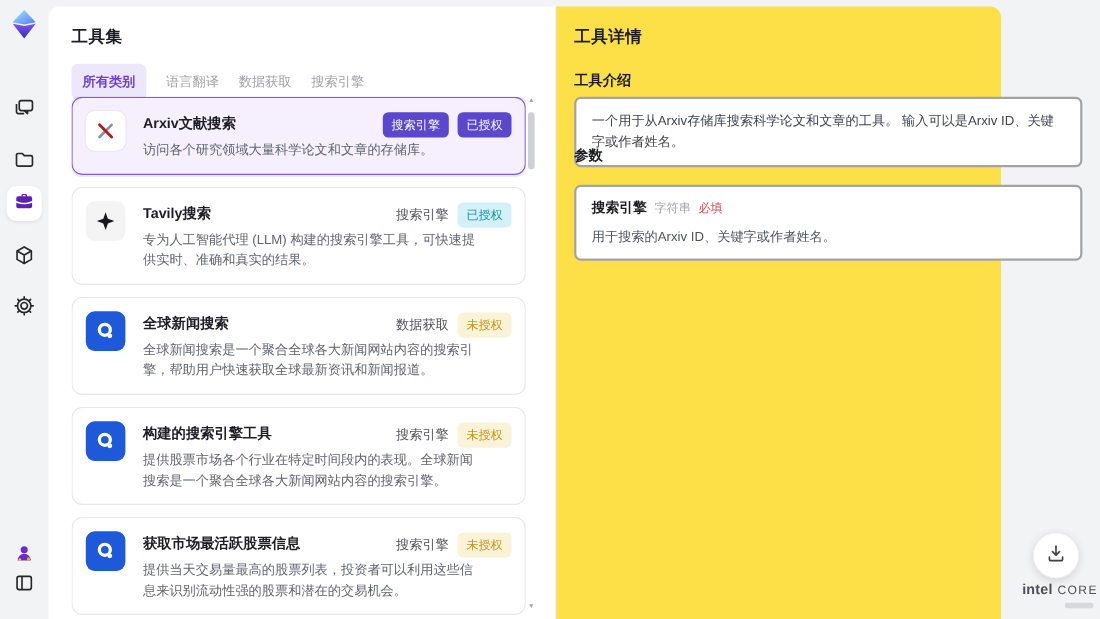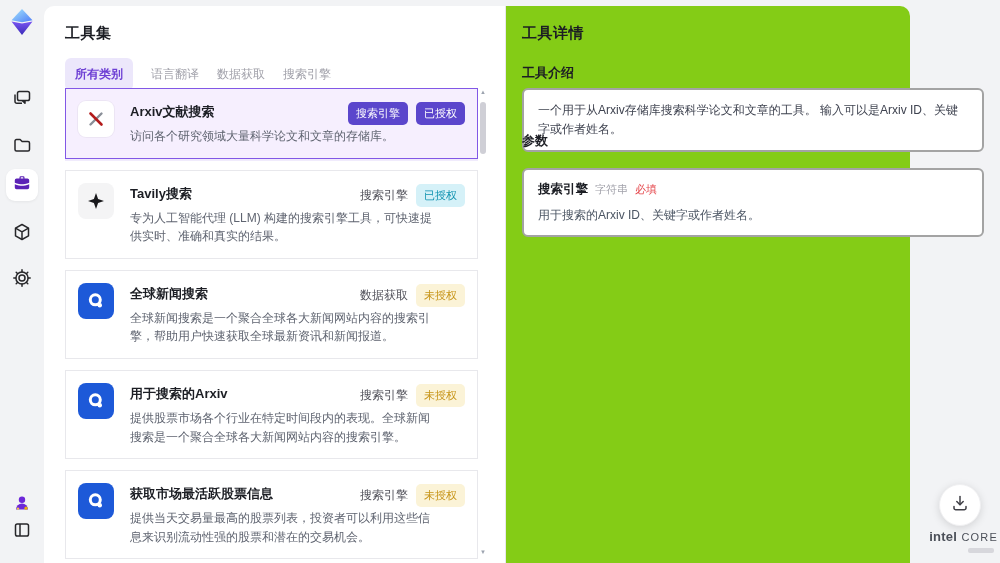--- a/index.html
+++ b/index.html
@@ -24,41 +24,41 @@
   .side-icon{position:absolute;left:12px;width:20px;height:20px;display:flex;align-items:center;justify-content:center;cursor:pointer;}
   .side-active-wrap{position:absolute;left:6px;top:169px;width:32px;height:32px;background:#fff;border-radius:9px;
     display:flex;align-items:center;justify-content:center;box-shadow:0 1px 3px rgba(0,0,0,.06);cursor:pointer;}
   
   .app-main{position:absolute;left:44px;top:6px;width:461px;height:557px;background:#fff;border-radius:10px 0 0 0;}
   .main-title{position:absolute;left:21px;top:18px;font-size:15px;font-weight:bold;letter-spacing:.5px;}
   .tabs{position:absolute;left:21px;top:52px;display:flex;gap:18px;align-items:center;}
   .tab{font-size:12px;color:#a1a1aa;cursor:pointer;white-space:nowrap;}
   .tab.active{background:var(--tab-bg);color:var(--tab-text);padding:8px 10px;border-radius:6px;font-weight:bold;}
   .tool-list{position:absolute;left:21px;top:82px;width:413px;height:475px;display:flex;flex-direction:column;gap:11px;overflow:hidden;}
-  .card{position:relative;flex-shrink:0;background:#fff;border:1px solid #e8e8ec;border-radius:0;padding:12px;min-height:62px;cursor:pointer;}
+  .card{position:relative;flex-shrink:0;background:#fff;border:1px solid #e8e8ec;border-radius:10px;padding:12px;min-height:62px;cursor:pointer;}
   .card.selected{background:var(--sel-bg);border:1.5px solid var(--sel-border);box-shadow:0 0 0 2px rgba(130,87,230,.12);}
   .tool-icon{position:absolute;left:12px;top:12px;width:36px;height:36px;border-radius:8px;display:flex;align-items:center;justify-content:center;}
   .icon-white{background:#fff;box-shadow:0 0 0 1px rgba(0,0,0,.04);}
   .icon-gray{background:#f4f4f5;}
   .icon-blue{background:var(--toolblue);}
   .tool-main{margin-left:52px;width:302px;}
   .tool-name{font-size:13px;font-weight:bold;color:#1c1e24;margin:2px 0 6px;}
   .tool-desc{font-size:12px;color:#5f6470;line-height:1.55;}
   .badges{position:absolute;top:13px;right:12px;display:flex;gap:8px;align-items:center;}
   .badge{font-size:11px;padding:4px 8px;border-radius:5px;white-space:nowrap;}
   .badge-solid{background:var(--accent);color:#fff;}
   .cat-label{font-size:12px;color:#52525b;white-space:nowrap;}
   .badge-auth{background:var(--auth-bg);color:var(--auth-text);}
   .badge-unauth{background:var(--unauth-bg);color:var(--unauth-text);}
   
   .scrollbar{position:absolute;left:434px;top:82px;width:10px;height:468px;}
   .sb-arrow{position:absolute;left:0;width:10px;text-align:center;font-size:6px;color:#9ca3af;line-height:8px;}
   .sb-thumb{position:absolute;left:2px;top:14px;width:6px;height:52px;background:#cfcfd6;border-radius:3px;}
   
-  .detail{position:absolute;left:505px;top:6px;width:405px;height:557px;background:#84cc16;border-left:1px solid #e7e7ec;border-radius:0 10px 0 0;}
+  .detail{position:absolute;left:505px;top:6px;width:405px;height:557px;background:#fde047;border-left:1px solid #e7e7ec;border-radius:0 10px 0 0;}
   .detail-title{position:absolute;left:16px;top:18px;font-size:15px;font-weight:bold;letter-spacing:.5px;}
   .sec-h{position:absolute;left:16px;font-size:13px;font-weight:bold;}
   .sec-h.intro{top:58px;}
   .sec-h.params{top:126px;}
   .panel-box{position:absolute;left:16px;width:462px;background:#fff;border:2px solid #a3a3a3;border-radius:6px;padding:11px 14px;}
   .intro-box{top:82px;font-size:12px;color:#3f4350;line-height:1.6;}
   .param-box{top:162px;}
   .param-line{display:flex;align-items:baseline;gap:7px;}
   .param-name{font-size:12.5px;font-weight:bold;color:#1c1e24;}
   .param-type{font-size:11px;color:#a1a1aa;}
@@ -211,21 +211,21 @@
     </div>
 
     <div class="card">
       <div class="tool-icon icon-blue">
         <svg width="20" height="20" viewBox="0 0 20 20">
           <circle cx="9.3" cy="8.8" r="5" fill="none" stroke="#fff" stroke-width="3"></circle>
           <circle cx="13.8" cy="14.3" r="2.2" fill="#fff"></circle>
         </svg>
       </div>
       <div class="tool-main">
-        <div class="tool-name">用于搜索的Arxiv</div>
+        <div class="tool-name">构建的搜索引擎工具</div>
         <div class="tool-desc">提供股票市场各个行业在特定时间段内的表现。全球新闻搜索是一个聚合全球各大新闻网站内容的搜索引擎。</div>
       </div>
       <div class="badges">
         <span class="cat-label">搜索引擎</span>
         <span class="badge badge-unauth">未授权</span>
       </div>
     </div>
 
     <div class="card">
       <div class="tool-icon icon-blue">

